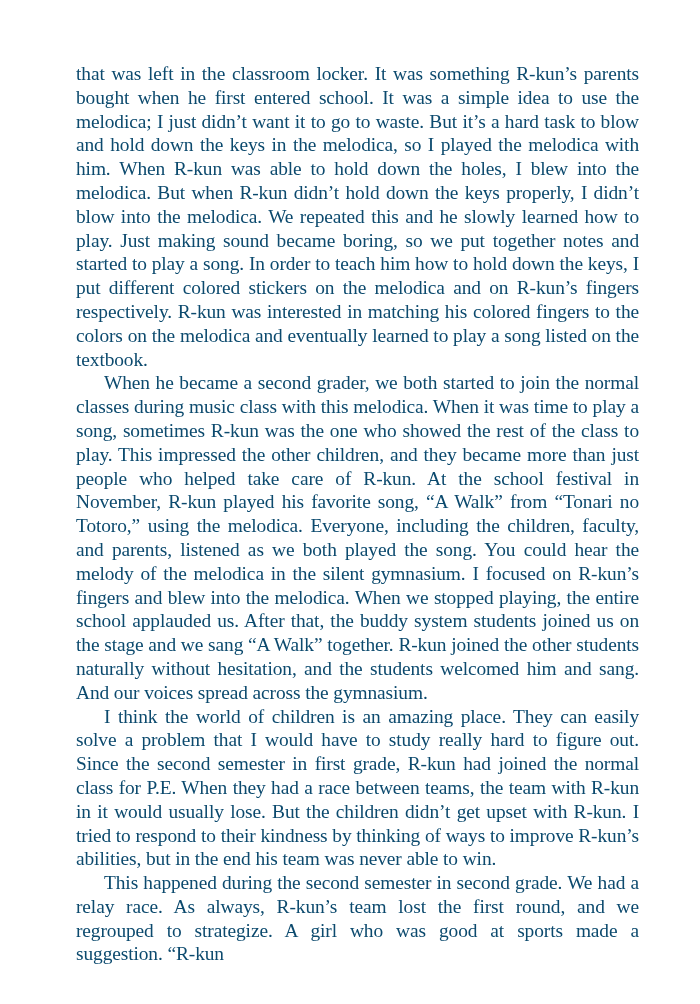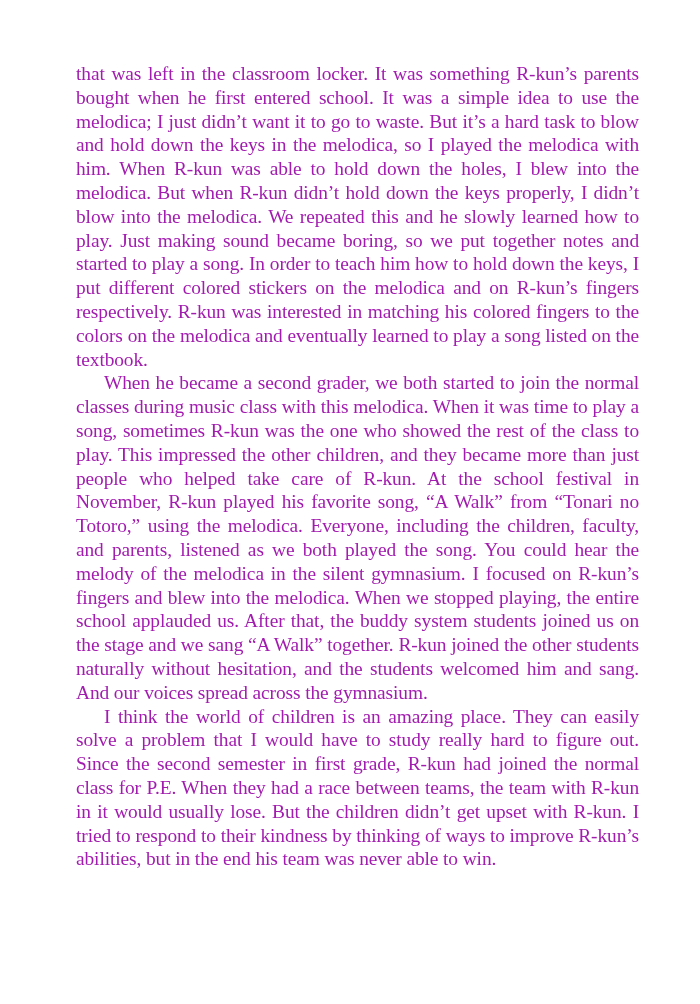--- a/index.html
+++ b/index.html
@@ -5,28 +5,29 @@
   html, body { margin: 0; padding: 0; background: #ffffff; }
   body { width: 700px; height: 1004px; overflow: hidden; position: relative; }
   .page {
     position: absolute;
     left: 76px;
     top: 62px;
     width: 563px;
     font-family: "Liberation Serif", "DejaVu Serif", serif;
     font-size: 19.4px;
     line-height: 23.8px;
-    color: #a21caf;
+    color: #0c4a6e;
     text-align: justify;
     hyphens: none;
     letter-spacing: -0.1px;
   }
   .page p { margin: 0; }
   .page p.indent { text-indent: 28px; }
 </style>
 </head>
 <body>
 
 <div class="page">
   <p>that was left in the classroom locker. It was something R-kun’s parents bought when he first entered school. It was a simple idea to use the melodica; I just didn’t want it to go to waste. But it’s a hard task to blow and hold down the keys in the melodica, so I played the melodica with him. When R-kun was able to hold down the holes, I blew into the melodica. But when R-kun didn’t hold down the keys properly, I didn’t blow into the melodica. We repeated this and he slowly learned how to play. Just making sound became boring, so we put together notes and started to play a song. In order to teach him how to hold down the keys, I put different colored stickers on the melodica and on R-kun’s fingers respectively. R-kun was interested in matching his colored fingers to the colors on the melodica and eventually learned to play a song listed on the textbook.</p>
   <p class="indent">When he became a second grader, we both started to join the normal classes during music class with this melodica. When it was time to play a song, sometimes R-kun was the one who showed the rest of the class to play. This impressed the other children, and they became more than just people who helped take care of R-kun. At the school festival in November, R-kun played his favorite song, “A Walk” from “Tonari no Totoro,” using the melodica. Everyone, including the children, faculty, and parents, listened as we both played the song. You could hear the melody of the melodica in the silent gymnasium. I focused on R-kun’s fingers and blew into the melodica. When we stopped playing, the entire school applauded us. After that, the buddy system students joined us on the stage and we sang “A Walk” together. R-kun joined the other students naturally without hesitation, and the students welcomed him and sang. And our voices spread across the gymnasium.</p>
   <p class="indent">I think the world of children is an amazing place. They can easily solve a problem that I would have to study really hard to figure out. Since the second semester in first grade, R-kun had joined the normal class for P.E. When they had a race between teams, the team with R-kun in it would usually lose. But the children didn’t get upset with R-kun. I tried to respond to their kindness by thinking of ways to improve R-kun’s abilities, but in the end his team was never able to win.</p>
+  <p class="indent">This happened during the second semester in second grade. We had a relay race. As always, R-kun’s team lost the first round, and we regrouped to strategize. A girl who was good at sports made a suggestion. “R-kun</p>
 </div>
 
 </body></html>

